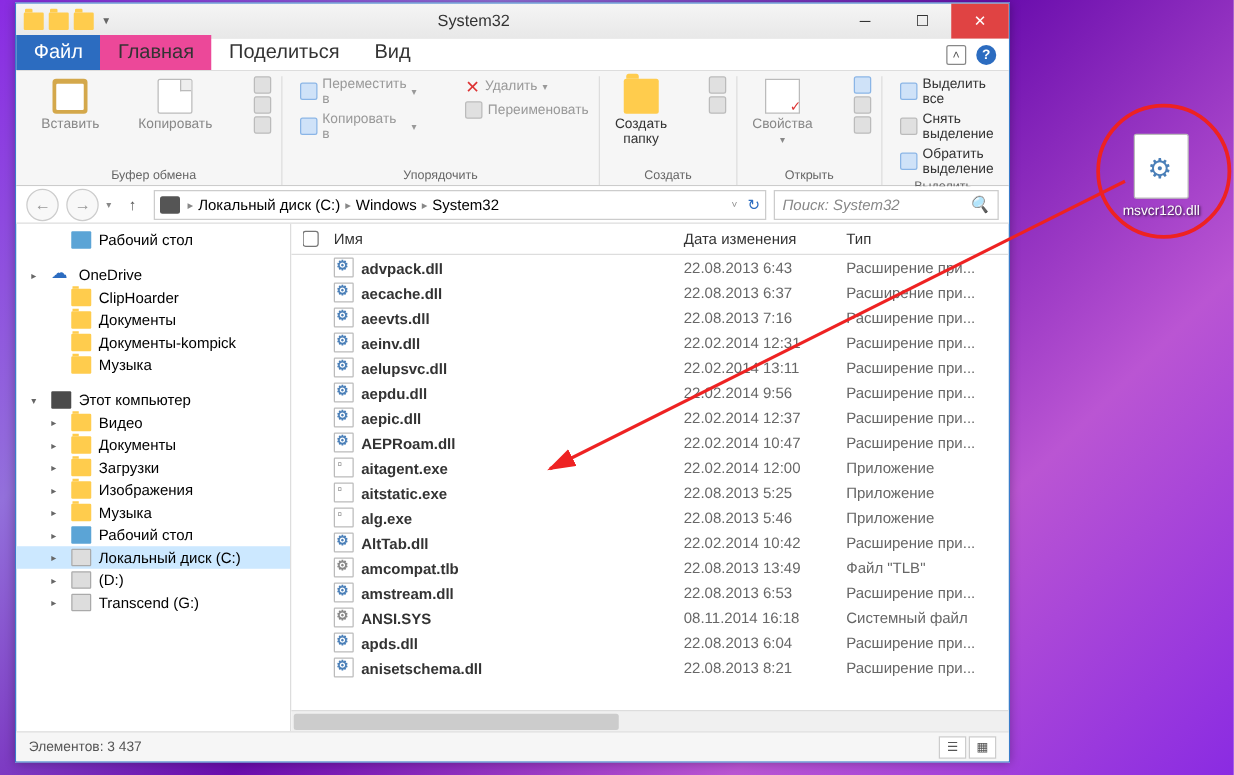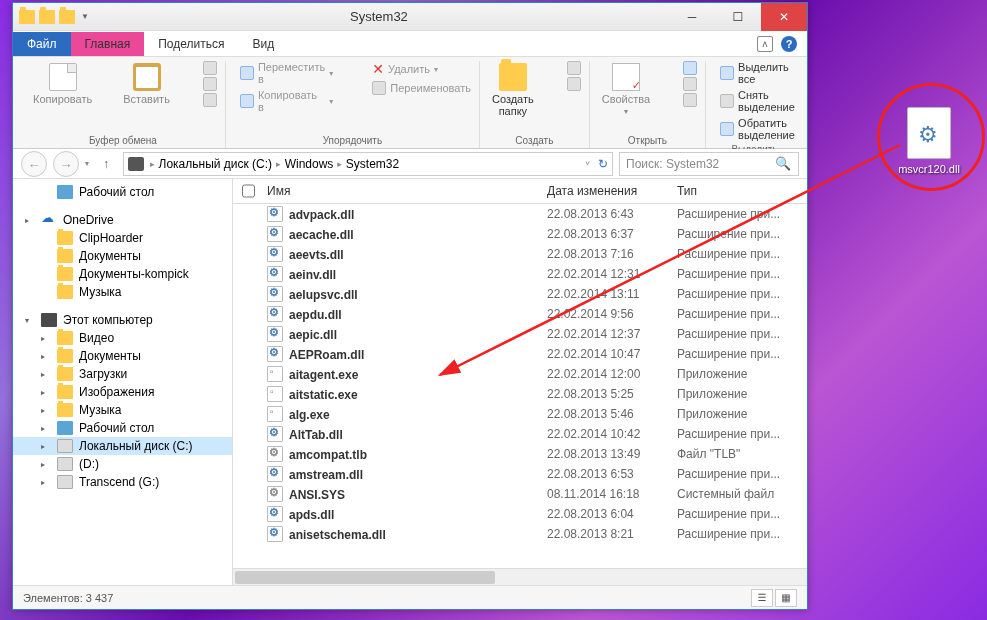--- a/index.html
+++ b/index.html
@@ -40,21 +40,21 @@
 .ribbon-tabs {
   height: 26px;
   display: flex;
   align-items: flex-end;
   background: #fff;
   padding-left: 0;
   border-bottom: 1px solid #ddd;
 }
 .ribbon-tab {
   padding: 5px 14px;
-  font-size: 12px;
+  font-size: 16px;
   color: #333;
   cursor: pointer;
 }
 .ribbon-tab.file {
   background: #2c6cc0;
   color: #fff;
 }
 .ribbon-tab.active { background: #ec4899; }
 .ribbon-help { margin-left: auto; padding: 4px 10px; display:flex; gap:8px; align-items:center;}
 .ribbon-help .arrow-up { width:16px;height:16px;border:1px solid #888;border-radius:2px;display:flex;align-items:center;justify-content:center;font-size:10px;color:#555;}
@@ -84,21 +84,21 @@
 .ic-folder{width:30px;height:24px;background:#ffcc4d;border-radius:2px;position:relative;}
 .ic-folder::before{content:'';position:absolute;top:-4px;left:2px;width:10px;height:4px;background:#ffcc4d;border-radius:2px 2px 0 0;}
 .ic16{width:14px;height:14px;background:#e0e0e0;border:1px solid #bbb;border-radius:2px;flex-shrink:0;}
 .ic16.blue{background:#cfe2f8;border-color:#8ab5e6;}
 .breadcrumb-bar{height:30px;display:flex;align-items:center;gap:6px;padding:4px 8px;background:#fff;border-bottom:1px solid #ddd;}
 .nav-btn{width:26px;height:26px;border-radius:50%;border:1px solid #ccc;background:#f8f8f8;display:flex;align-items:center;justify-content:center;color:#999;font-size:13px;}
 .nav-up{width:22px;height:22px;display:flex;align-items:center;justify-content:center;color:#555;}
 .breadcrumb{flex:1;height:24px;border:1px solid #ccc;display:flex;align-items:center;padding:0 4px;font-size:12px;}
 .breadcrumb .pc-ic{width:16px;height:14px;background:#555;border-radius:2px;margin-right:2px;}
 .breadcrumb .sep{color:#888;margin:0 4px;font-size:9px;}
-.search{width:180px;height:24px;border:1px solid #ccc;display:flex;align-items:center;padding:0 6px;color:#888;font-size:12px;gap:6px;}
+.search{width:180px;height:24px;border:1px solid #ccc;display:flex;align-items:center;padding:0 6px;color:#888;font-size:12px;gap:6px;font-style:italic;}
 .search .mag{font-size:13px;color:#888;}
 .content{flex:1;display:flex;overflow:hidden;}
 .sidebar{width:220px;border-right:1px solid #ddd;overflow-y:auto;padding:4px 0;font-size:12px;}
 .tree-item{display:flex;align-items:center;gap:6px;padding:2px 4px 2px 28px;cursor:pointer;}
 .tree-item.level2{padding-left:44px;}
 .tree-item.selected{background:#cce8ff;}
 .tree-item .tri{position:absolute;margin-left:-16px;font-size:8px;color:#666;}
 .tic{width:16px;height:14px;flex-shrink:0;}
 .tic.folder{background:#ffcc4d;border-radius:1px;position:relative;}
 .tic.folder::before{content:'';position:absolute;top:-2px;left:1px;width:5px;height:2px;background:#ffcc4d;}
@@ -164,26 +164,26 @@
     <div class="ribbon-help">
       <div class="arrow-up">˄</div>
       <div class="q">?</div>
     </div>
   </div>
 
   <div class="ribbon">
     <div class="ribbon-group">
       <div class="ribbon-row">
         <div class="big-btn">
+          <div class="bic ic-paste"></div>
+          <span>Вставить</span>
+        </div>
+        <div class="big-btn">
           <div class="bic ic-doc"></div>
           <span>Копировать</span>
-        </div>
-        <div class="big-btn">
-          <div class="bic ic-paste"></div>
-          <span>Вставить</span>
         </div>
         <div class="small-items">
           <div class="small-item">
               <div class="ic16"></div>
             </div>
           <div class="small-item">
               <div class="ic16"></div>
             </div>
           <div class="small-item">
               <div class="ic16"></div>

